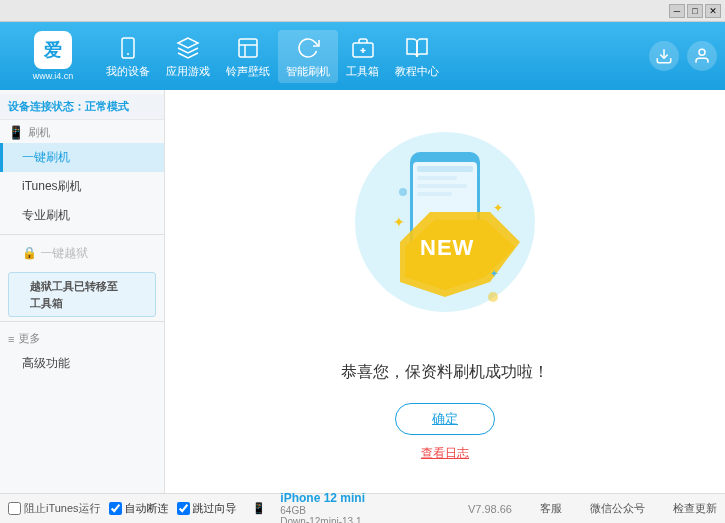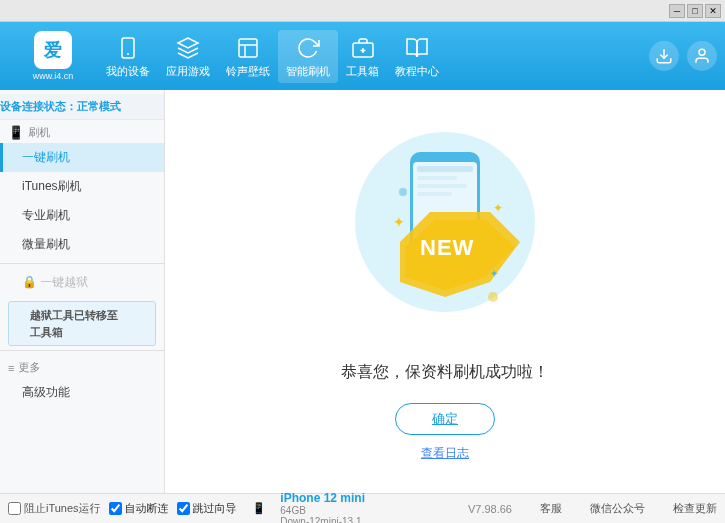--- a/index.html
+++ b/index.html
@@ -98,21 +98,21 @@
     .sidebar {
       width: 165px;
       background: #f7f8fa;
       border-right: 1px solid #e0e0e0;
       overflow-y: auto;
       flex-shrink: 0;
       padding-top: 4px;
     }
     .sidebar-status-bar {
       font-size: 11px;
-      padding: 5px 0;
+      padding: 5px 8px;
       color: #333;
       border-bottom: 1px solid #e8e8e8;
       background: #f0f4f8;
     }
     .sidebar-status-bar span { color: #1a9fe0; font-weight: bold; }
     .sidebar-section-header {
       display: flex; align-items: center;
       padding: 5px 8px 3px 8px;
       font-size: 11px; color: #888;
       cursor: default;
@@ -185,21 +185,21 @@
       border: 1px solid #1a9fe0;
       border-radius: 16px;
       color: #1a9fe0;
       font-size: 13px;
       cursor: pointer;
       margin-bottom: 10px;
       display: flex; align-items: center; justify-content: center; text-decoration: underline;
     }
     .register-link {
       font-size: 12px;
-      color: #3b82f6;
+      color: #ef4444;
       cursor: pointer;
       text-decoration: underline;
     }
 
     
     .bottom-bar {
       height: 30px;
       background: #f5f5f5;
       border-top: 1px solid #ddd;
       display: flex;
@@ -339,21 +339,20 @@
     </div>
 
     <div class="sidebar-section-header">
       <span class="sidebar-section-icon">📱</span>
       <span>刷机</span>
     </div>
 
     <div class="sidebar-item active">一键刷机</div>
     <div class="sidebar-item">iTunes刷机</div>
     <div class="sidebar-item">专业刷机</div>
-    <div class="sidebar-item">微量刷机</div>
 
     <div class="sidebar-divider"></div>
 
     <div class="sidebar-disabled">
       <span>🔒</span>
       <span>一键越狱</span>
     </div>
 
     <div class="sidebar-notice">
       <span style="white-space: pre-line;">越狱工具已转移至

